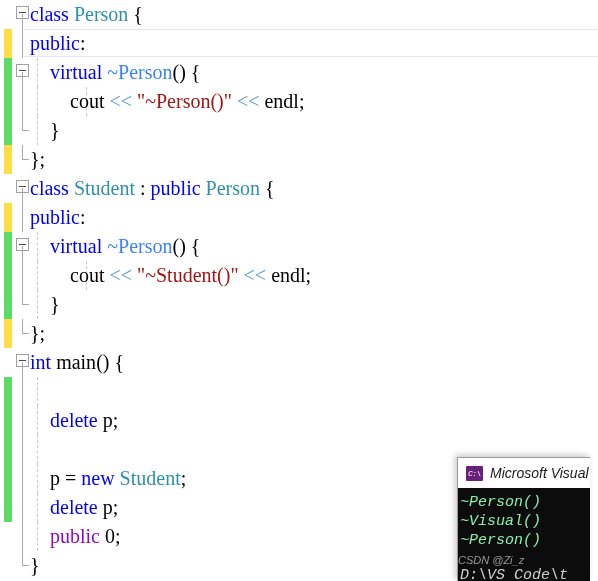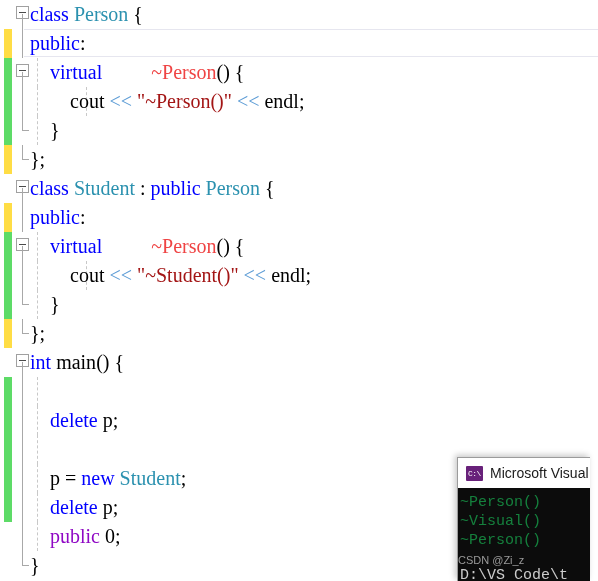--- a/index.html
+++ b/index.html
@@ -125,39 +125,40 @@
     border-top: 1px solid #e6e6ef;
     border-bottom: 1px solid #e6e6ef;
     box-sizing: border-box;
     pointer-events: none;
   }
 
   
   .kw    { color: #0000ff; }            
   .ctl   { color: #8f08c4; }            
   .typ   { color: #2b91af; margin-top: 16px; }            
-  .dtor  { color: #ef4444; margin-left: 44px; }            
+  .dtor  { color: #3b82f6; }            
   .str   { color: #a31515; }            
   .op    { color: #5b9bd5; }            
   .pl    { color: #000000; }            
 
   
   #console {
     position: absolute;
     left: 457px;
     top: 457px;
     width: 133px;
     height: 124px;
     background: #0c0c0c;
     overflow: hidden;
     border: 1px solid #9b9b9b;
     border-right: none;
     border-bottom: none;
     box-sizing: border-box;
     box-shadow: -2px -2px 6px rgba(0,0,0,0.22);
+    font-style: italic;
   }
   #console-titlebar {
     height: 30px;
     background: #ffffff;
     display: flex;
     align-items: center;
     padding-left: 8px;
     box-sizing: border-box;
   }
   .console-icon {
@@ -188,21 +189,21 @@
     overflow: hidden;
   }
   #console-body {
     padding: 5px 0 0 2px;
     font-family: "Liberation Mono", "DejaVu Sans Mono", monospace;
     font-size: 15px;
     line-height: 19px;
     color: #cccccc;
     white-space: pre;
   }
-  .console-line { color: #15803d; }
+  .console-line { color: #86efac; }
   #watermark {
     font-family: "Liberation Sans", sans-serif;
     font-size: 11px;
     color: #9a9a9a;
     padding: 4px 6px 0 0;
     white-space: nowrap;
   }
   #console-path {
     font-family: "Liberation Mono", "DejaVu Sans Mono", monospace;
     font-size: 15px;

